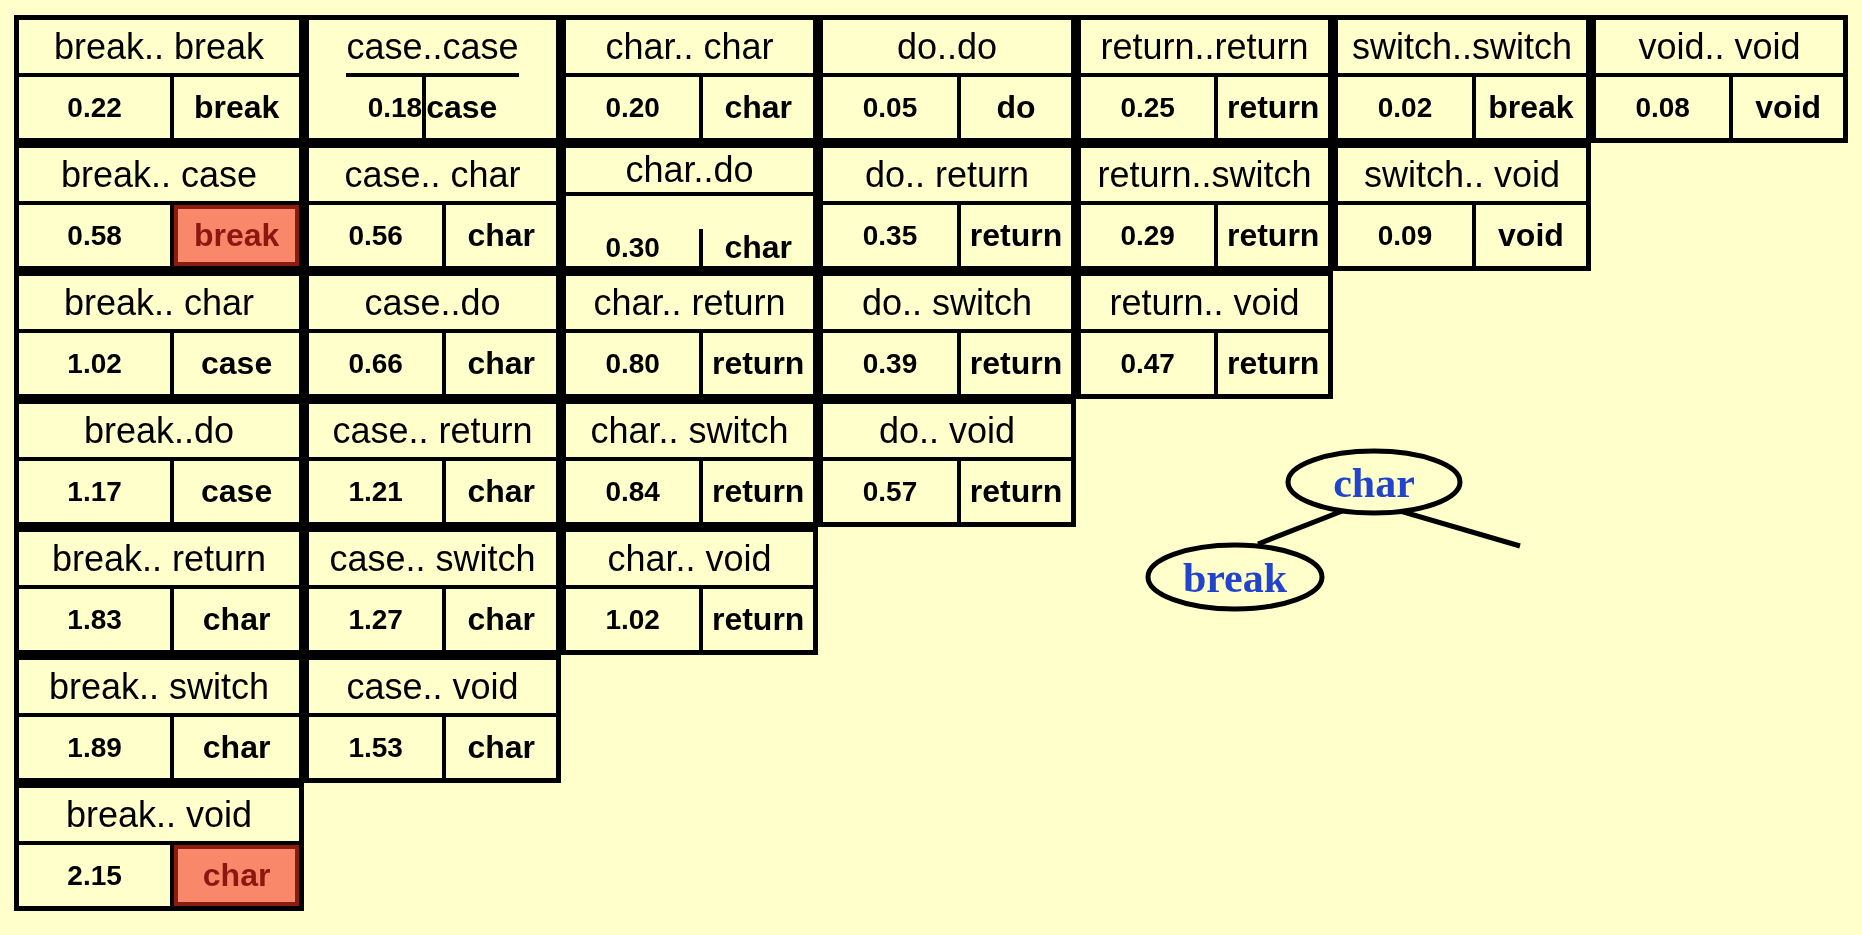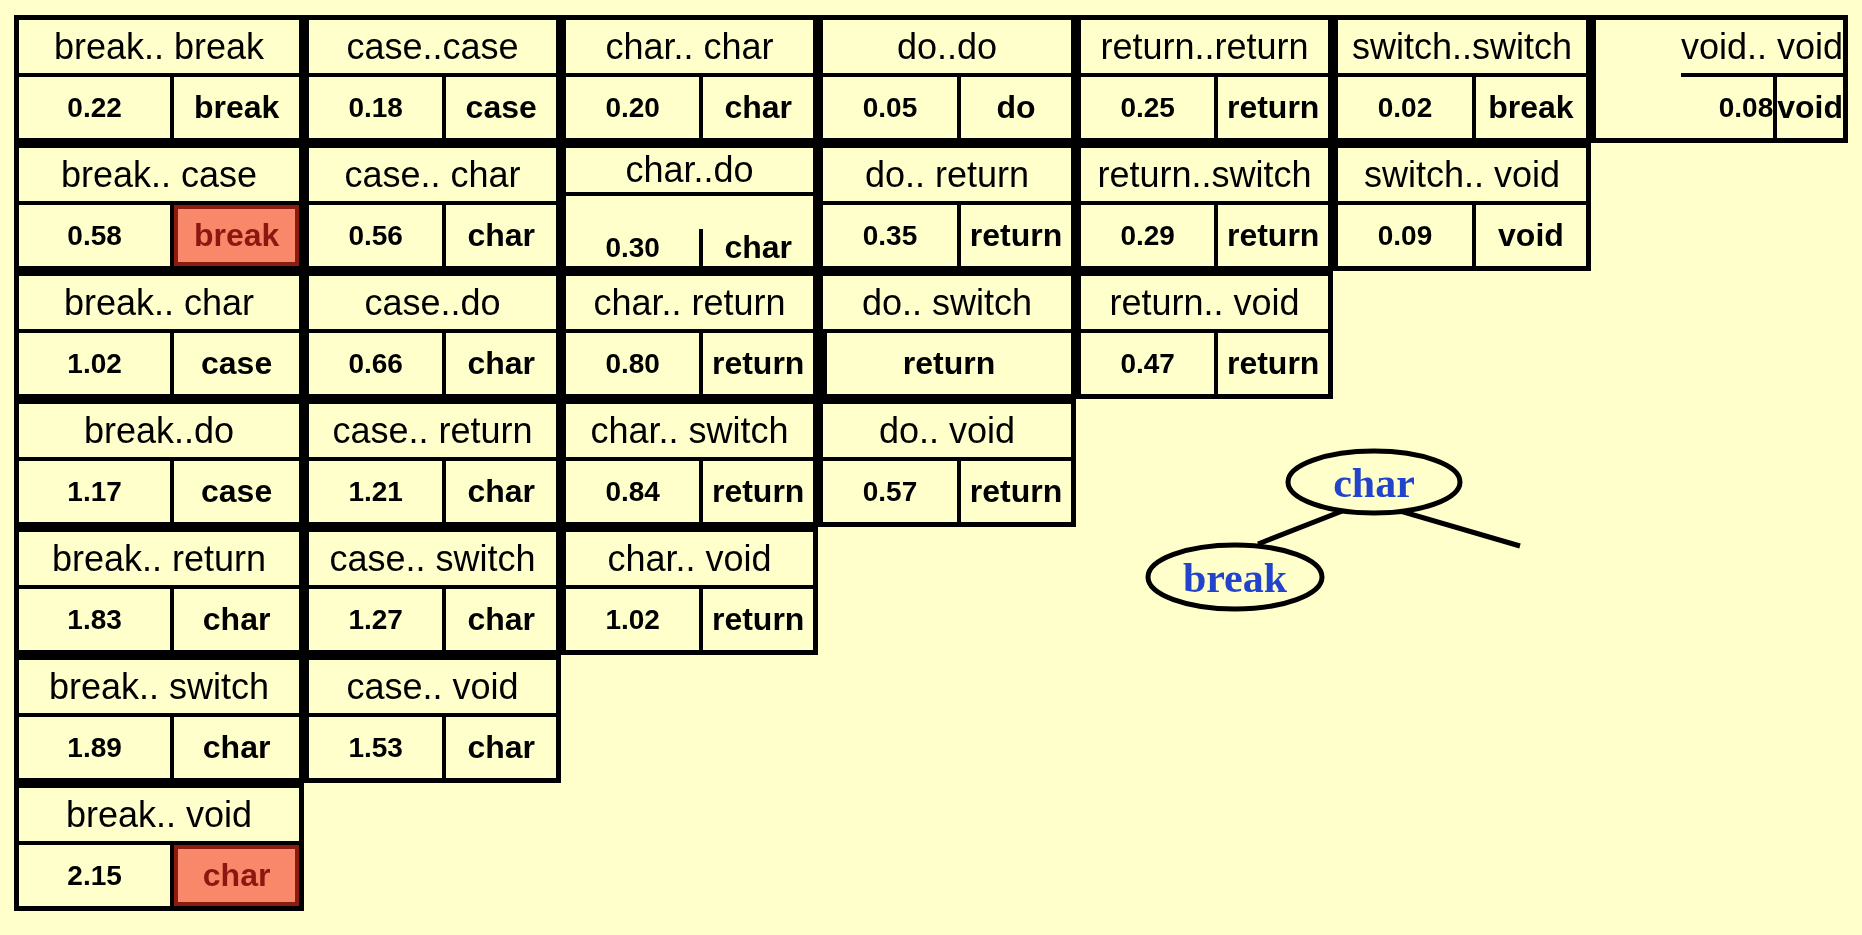--- a/index.html
+++ b/index.html
@@ -88,21 +88,21 @@
 <body>
 
 <div class="grid">
     <div class="block colwide" style="grid-area: 1 / 1;">
     <div class="hdr">break.. break</div>
     <div class="vals">
       <div class="cost">0.22</div>
       <div class="root">break</div>
     </div>
   </div>
-    <div class="block" style="grid-area: 1 / 2;">
+    <div class="block" style="grid-area: 1 / 2; align-items: center;">
     <div class="hdr">case..case</div>
     <div class="vals">
       <div class="cost">0.18</div>
       <div class="root">case</div>
     </div>
   </div>
     <div class="block" style="grid-area: 1 / 3;">
     <div class="hdr">char.. char</div>
     <div class="vals">
       <div class="cost">0.20</div>
@@ -123,21 +123,21 @@
       <div class="root">return</div>
     </div>
   </div>
     <div class="block" style="grid-area: 1 / 6;">
     <div class="hdr">switch..switch</div>
     <div class="vals">
       <div class="cost">0.02</div>
       <div class="root">break</div>
     </div>
   </div>
-    <div class="block" style="grid-area: 1 / 7; align-items: flex-end;">
+    <div class="block" style="grid-area: 1 / 7;">
     <div class="hdr">void.. void</div>
     <div class="vals">
       <div class="cost">0.08</div>
       <div class="root">void</div>
     </div>
   </div>
     <div class="block colwide" style="grid-area: 2 / 1;">
     <div class="hdr">break.. case</div>
     <div class="vals">
       <div class="cost">0.58</div>
@@ -196,20 +196,21 @@
     <div class="block" style="grid-area: 3 / 3;">
     <div class="hdr">char.. return</div>
     <div class="vals">
       <div class="cost">0.80</div>
       <div class="root">return</div>
     </div>
   </div>
     <div class="block" style="grid-area: 3 / 4;">
     <div class="hdr">do.. switch</div>
     <div class="vals">
+      <div class="cost">0.39</div>
       <div class="root">return</div>
     </div>
   </div>
     <div class="block" style="grid-area: 3 / 5;">
     <div class="hdr">return.. void</div>
     <div class="vals">
       <div class="cost">0.47</div>
       <div class="root">return</div>
     </div>
   </div>

